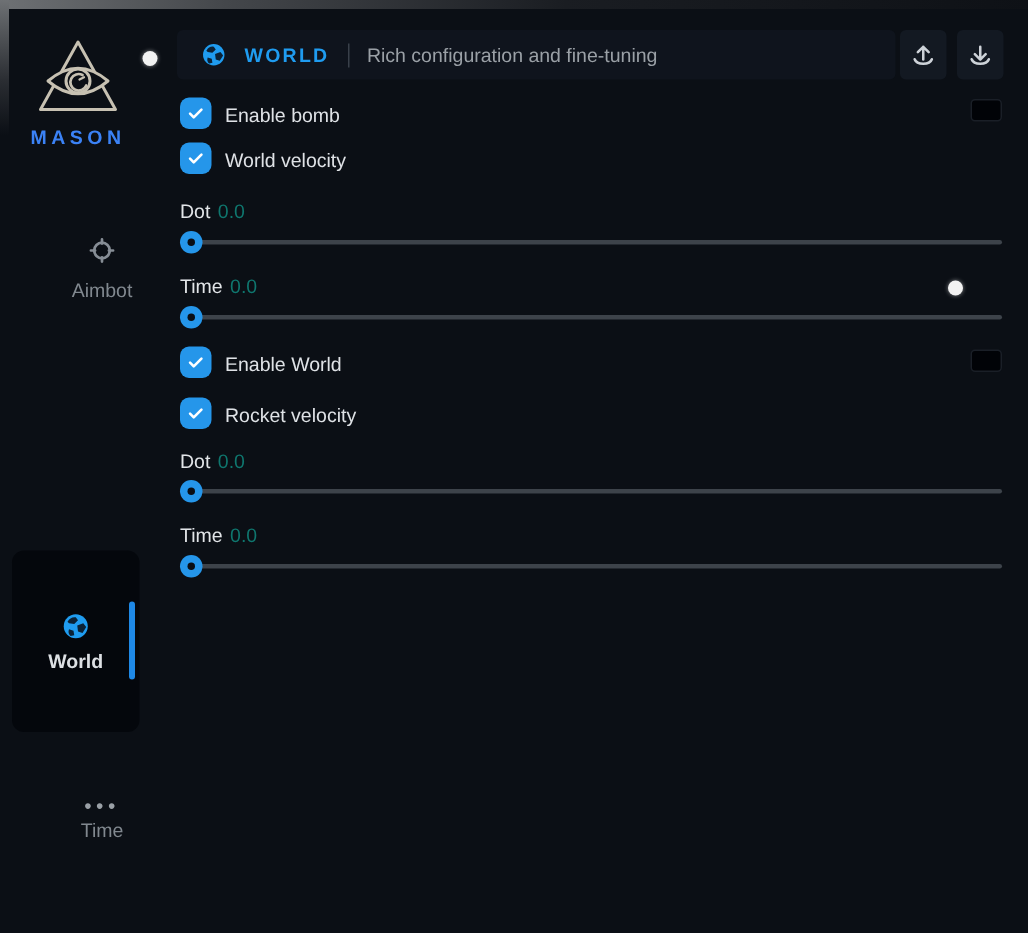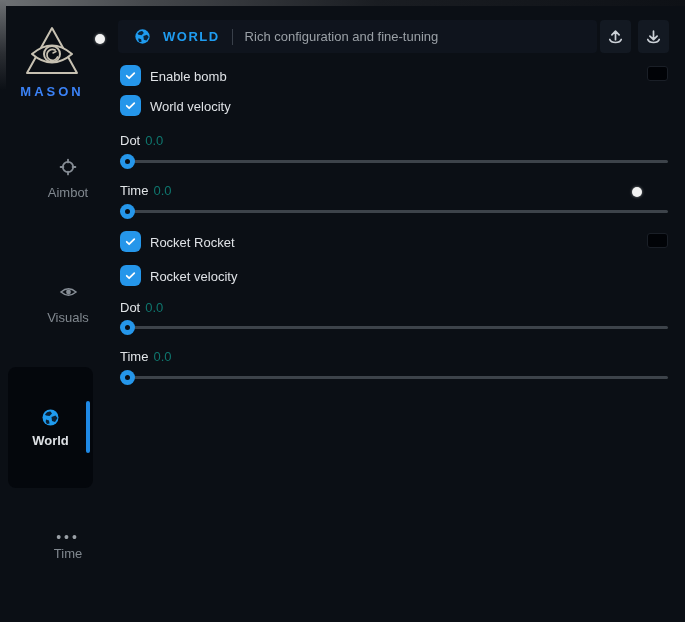--- a/index.html
+++ b/index.html
@@ -83,27 +83,20 @@
     <div class="brand">MASON</div>
 
     <div class="nav-item" style="top:158px">
       <svg width="18" height="18" viewBox="0 0 18 18" fill="none" stroke="#868d95" stroke-width="1.8" stroke-linecap="round">
         <circle cx="9" cy="9" r="5.2"></circle>
         <path d="M9 1.6 V4.4 M9 13.6 V16.4 M1.6 9 H4.4 M13.6 9 H16.4"></path>
       </svg>
       <span class="nav-label">Aimbot</span>
     </div>
 
-    <div class="nav-item" style="top:283px">
-      <svg width="19" height="18" viewBox="0 0 19 18" fill="none" stroke="#868d95" stroke-width="1.6">
-        <path d="M2 9 Q9.5 2.5 17 9 Q9.5 15.5 2 9 Z"></path>
-        <circle cx="9.5" cy="9" r="2.4" fill="#868d95" stroke="none"></circle>
-      </svg>
-      <span class="nav-label">Visuals</span>
-    </div>
 
     <div class="nav-world">
       <svg width="19" height="19" viewBox="0 0 19 19">
         <circle cx="9.5" cy="9.5" r="8" fill="#1f9cf0"></circle>
         <path fill="#0b2236" d="M4 6.5 q2-3.5 5.5-3 l1.5 2 -2.5 2.5 -3.5-.5 z"></path>
         <path fill="#0b2236" d="M10.5 9 l4-1.5 2 2.5 -2.5 4 -3-1 z"></path>
         <path fill="#0b2236" d="M5 11.5 l3 1 .5 3 -2.5 .5 q-2-2-1-4.5 z"></path>
       </svg>
       <span class="nav-label">World</span>
       <span class="active-bar"></span>
@@ -169,21 +162,21 @@
   <div class="slider-track" style="top:210px"></div>
   <div class="slider-thumb" style="top:204px">
       <i></i>
     </div>
 
   <div class="checkbox" style="left:120px; top:231px">
     <svg width="13" height="13" viewBox="0 0 24 24" fill="none" stroke="#ffffff" stroke-width="3.2" stroke-linecap="round" stroke-linejoin="round">
       <path d="M5 12.5 L9.5 17 L19 7.5"></path>
     </svg>
   </div>
-  <span class="toggle-label" style="left:150px; top:235px">Rocket Rocket</span>
+  <span class="toggle-label" style="left:150px; top:235px">Enable World</span>
   <div class="keybind" style="top:233px"></div>
 
   <div class="checkbox" style="left:120px; top:265px">
     <svg width="13" height="13" viewBox="0 0 24 24" fill="none" stroke="#ffffff" stroke-width="3.2" stroke-linecap="round" stroke-linejoin="round">
       <path d="M5 12.5 L9.5 17 L19 7.5"></path>
     </svg>
   </div>
   <span class="toggle-label" style="left:150px; top:269px">Rocket velocity</span>
 
   <span class="slider-label" style="left:120px; top:300px">

